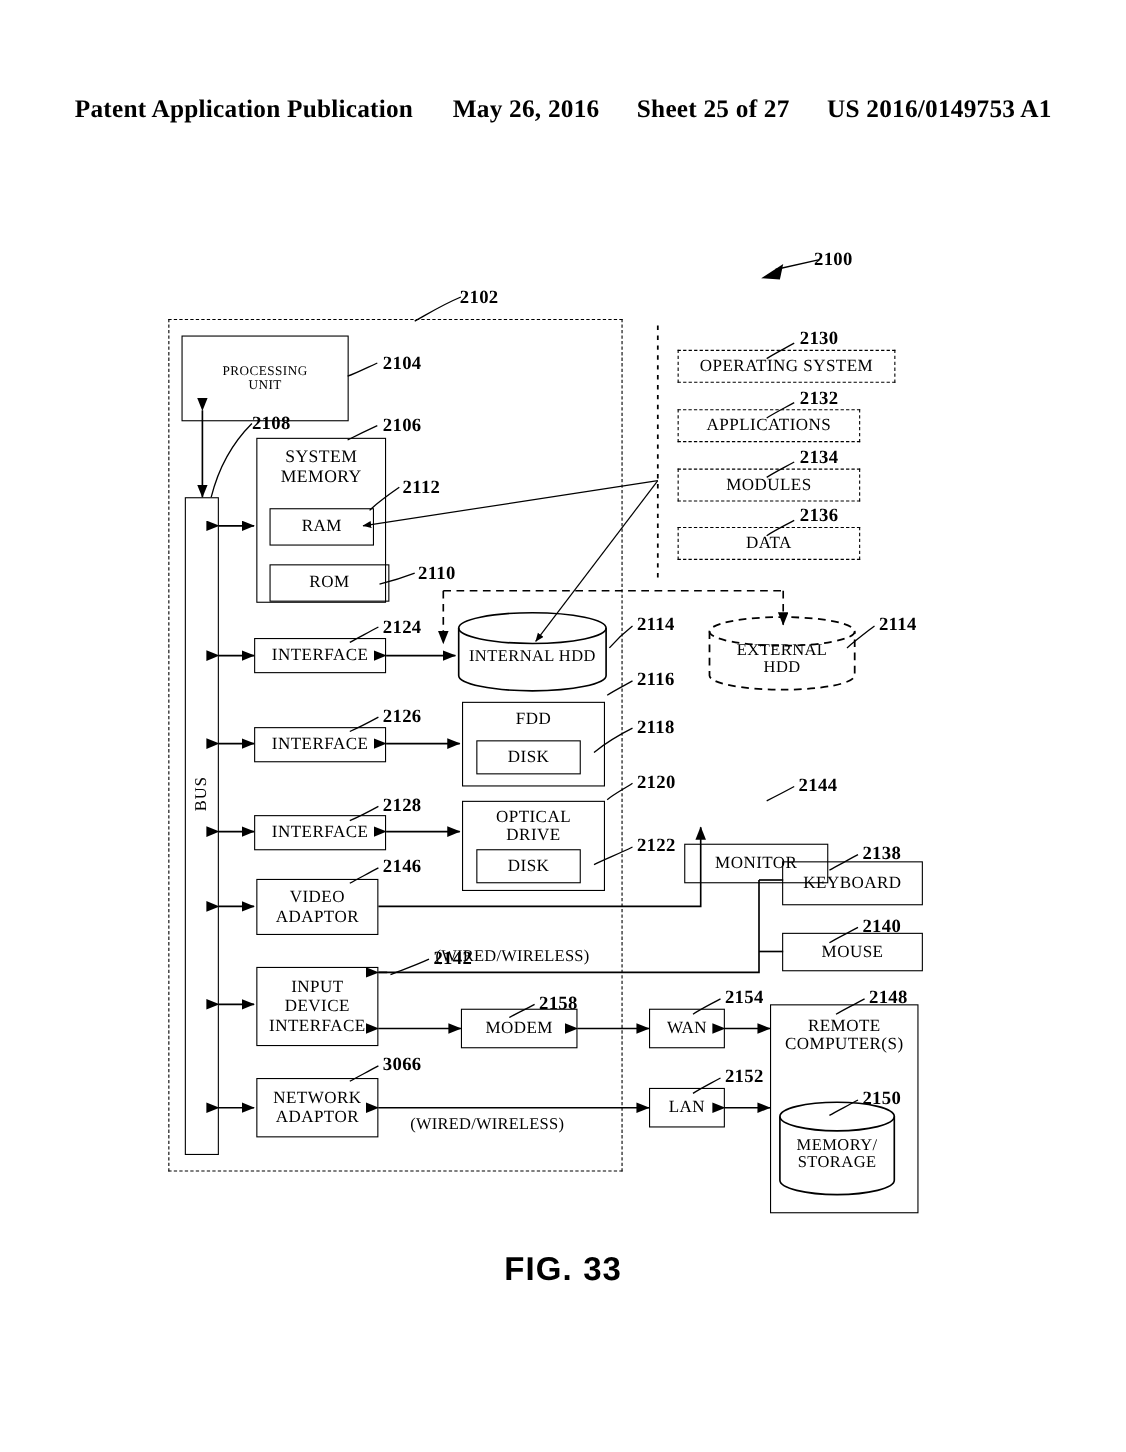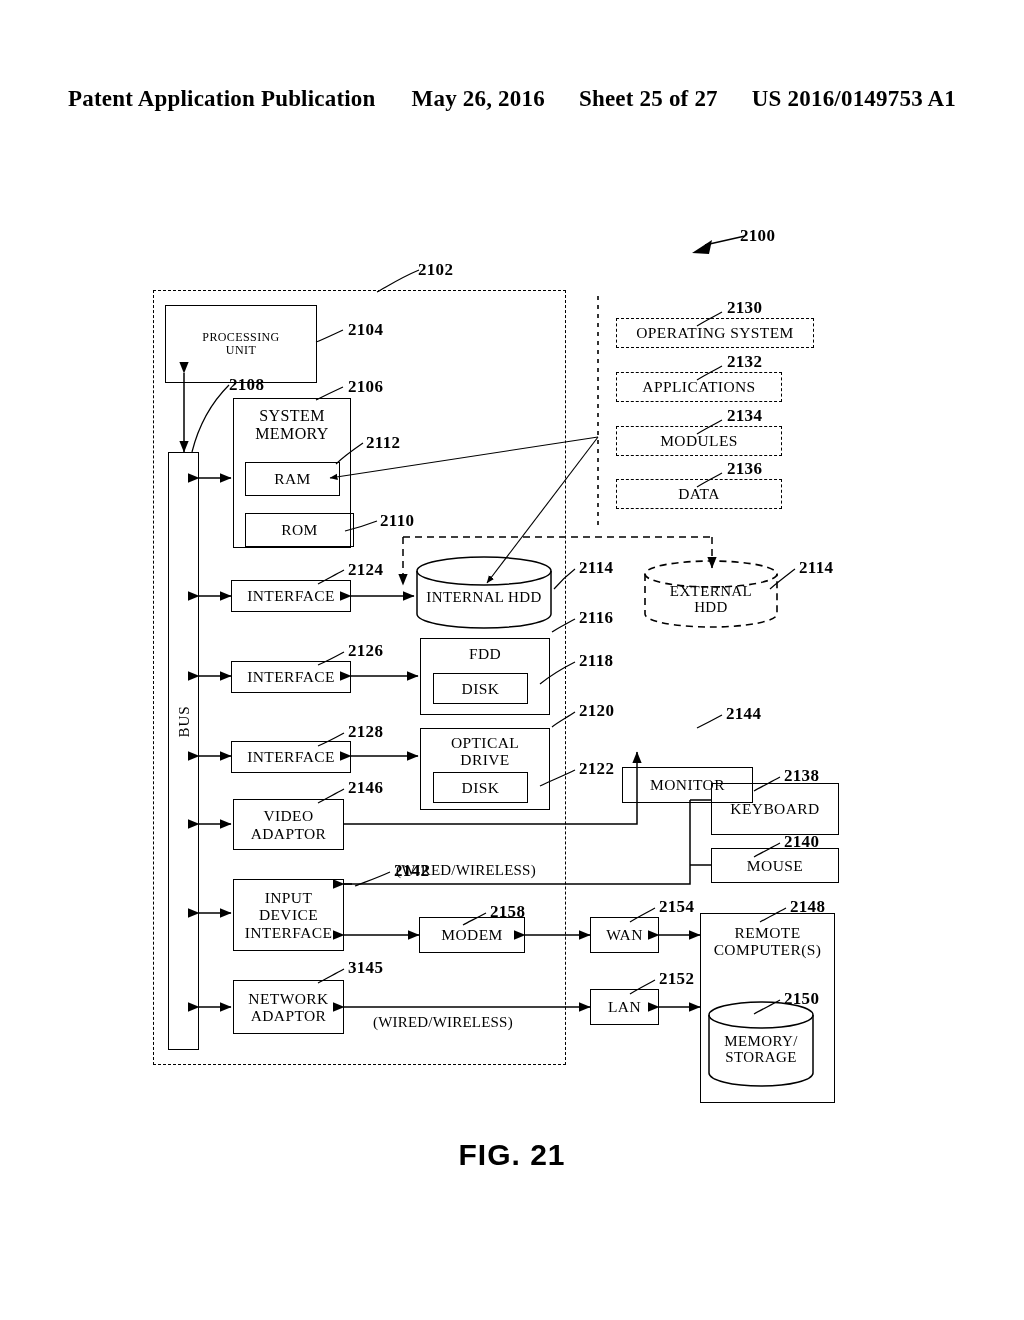--- a/index.html
+++ b/index.html
@@ -226,21 +226,21 @@
 DRIVE</span>
 </div>
 <div class="bx" style="left:433px;top:772px;width:95px;height:31px;font-size:15.5px;">
   <span>DISK</span>
 </div>
 
 <div class="bx" style="left:622px;top:719px;width:131px;height:36px;font-size:15.5px;margin-top:48px;">
   <span>MONITOR</span>
 </div>
 
-<div class="bx" style="left:711px;top:783px;width:128px;height:52px;font-size:15.5px;">
+<div class="bx" style="left:711px;top:783px;width:128px;height:40px;font-size:15.5px;">
   <span>KEYBOARD</span>
 </div>
 
 <div class="bx" style="left:711px;top:848px;width:128px;height:35px;font-size:15.5px;">
   <span>MOUSE</span>
 </div>
 
 <div class="bx" style="left:419px;top:917px;width:106px;height:36px;font-size:15.5px;">
   <span>MODEM</span>
 </div>
@@ -297,20 +297,20 @@
 <div class="lbl" style="left:726px;top:704px;">2144</div>
 <div class="lbl" style="left:348px;top:722px;">2128</div>
 <div class="lbl" style="left:579px;top:759px;">2122</div>
 <div class="lbl" style="left:784px;top:766px;">2138</div>
 <div class="lbl" style="left:348px;top:778px;">2146</div>
 <div class="lbl" style="left:784px;top:832px;">2140</div>
 <div class="lbl" style="left:394px;top:861px;">2142</div>
 <div class="lbl" style="left:659px;top:897px;">2154</div>
 <div class="lbl" style="left:790px;top:897px;text-align:right;">2148</div>
 <div class="lbl" style="left:490px;top:902px;text-align:right;">2158</div>
-<div class="lbl" style="left:348px;top:958px;">3145</div>
+<div class="lbl" style="left:348px;top:958px;">3066</div>
 <div class="lbl" style="left:659px;top:969px;">2152</div>
 <div class="lbl" style="left:784px;top:989px;">2150</div>
 
 <div class="plain" style="left:396px;top:862px;">(WIRED/WIRELESS)</div>
 <div class="plain" style="left:373px;top:1014px;">(WIRED/WIRELESS)</div>
 
-<div class="fig" style="top:1138px;">FIG. 21</div>
+<div class="fig" style="top:1138px;">FIG. 33</div>
 
 </body></html>

